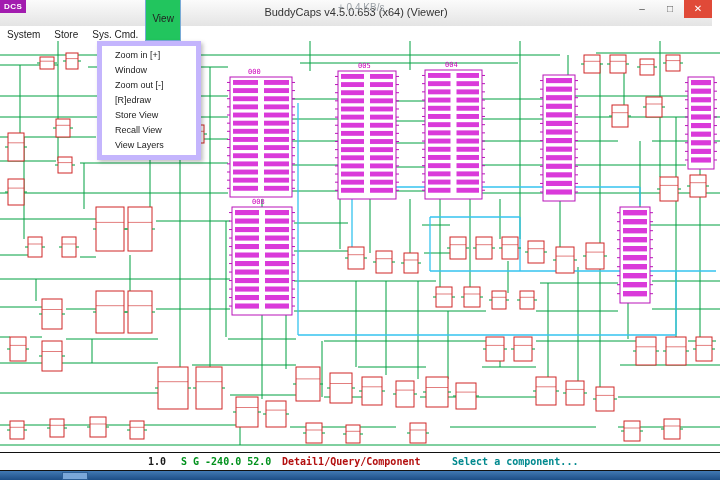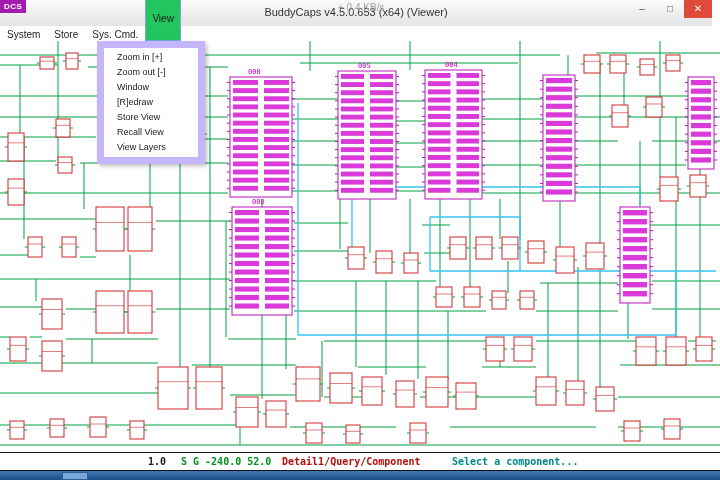--- a/index.html
+++ b/index.html
@@ -18,21 +18,21 @@
   .net-meter{position:absolute;top:2px;left:338px;font-size:10px;color:#9aa0a6;z-index:35;}
 
   
   .menubar{position:absolute;top:26px;left:0;right:0;height:15px;background:#fff;
            display:flex;align-items:flex-end;font-size:10px;color:#222;border-bottom:1px solid #ececec;}
   .menu-item{padding:1px 7px;}
   .menu-item.active{background:#22c55e;border:1px solid #78aad6;padding:16px 6px;}
 
   
   .view-menu{position:absolute;top:41px;left:97px;width:94px;background:#fff;
-             border:7px solid #c4b5fd;box-shadow:2px 2px 4px rgba(0,0,0,.25);z-index:30;padding:2px 0;}
+             border:5px solid #c4b5fd;box-shadow:2px 2px 4px rgba(0,0,0,.25);z-index:30;padding:2px 0;}
   .menu-drop-item{font-size:9px;color:#222;padding:2px 6px 3px 13px;white-space:nowrap;}
 
   
   .schematic{position:absolute;top:41px;left:0;background:#fff;}
 
   
   .statusline{position:absolute;top:452px;left:0;width:720px;height:17px;background:#fff;
               border-top:1px solid #111;border-bottom:1px solid #111;
               font-family:"DejaVu Sans Mono",monospace;font-size:10px;font-weight:bold;}
   .statusline span{position:absolute;top:3px;white-space:pre;}
@@ -65,22 +65,22 @@
 
   <div class="menubar">
       <div class="menu-item">System</div>
       <div class="menu-item">Store</div>
       <div class="menu-item">Sys. Cmd.</div>
       <div class="menu-item active">View</div>
     </div>
 
   <div class="view-menu">
       <div class="menu-drop-item">Zoom in [+]</div>
+      <div class="menu-drop-item">Window</div>
       <div class="menu-drop-item">Zoom out [-]</div>
-      <div class="menu-drop-item">Window</div>
       <div class="menu-drop-item">[R]edraw</div>
       <div class="menu-drop-item">Store View</div>
       <div class="menu-drop-item">Recall View</div>
       <div class="menu-drop-item">View Layers</div>
     </div>
 
   <svg class="schematic" width="720" height="411" viewBox="0 0 720 411">
       <line x1="0" y1="14" x2="118" y2="14" stroke="#00a040" stroke-width="1"></line>
       <line x1="140" y1="14" x2="560" y2="14" stroke="#00a040" stroke-width="1"></line>
       <line x1="596" y1="12" x2="720" y2="12" stroke="#00a040" stroke-width="1"></line>

